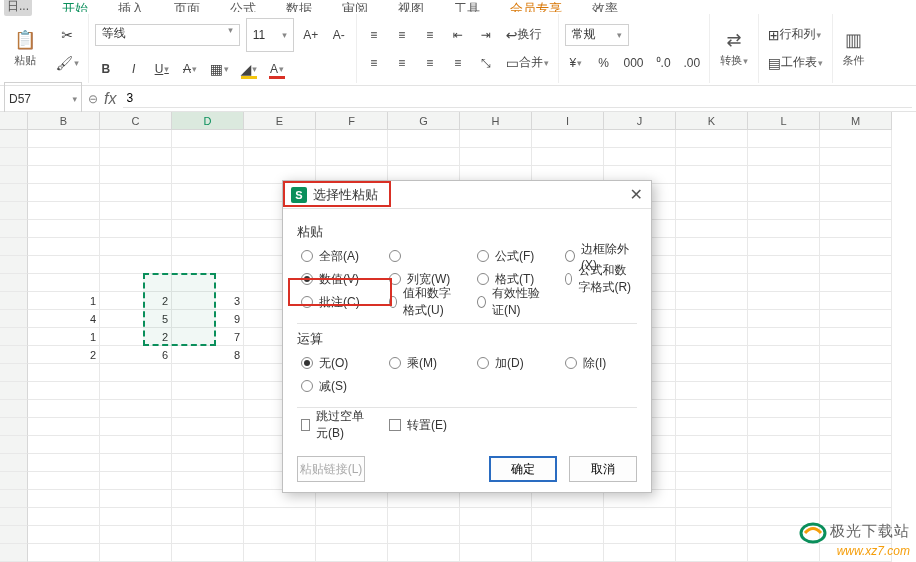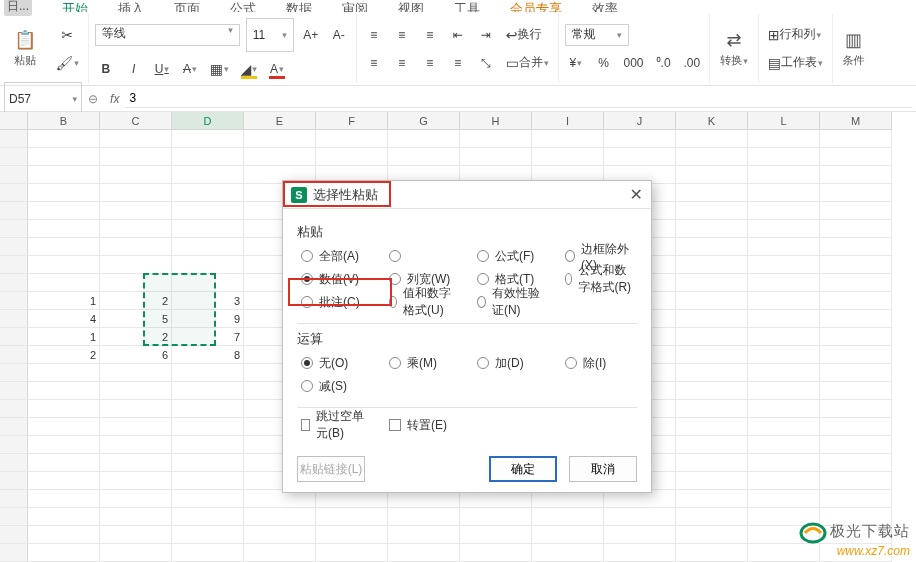--- a/index.html
+++ b/index.html
@@ -24,21 +24,21 @@
     .sel-size { width: 48px; height: 22px; border: 1px solid #d0d0d0; padding: 16px 6px; display: flex; align-items: center; justify-content: space-between; font-size: 12px; background:#fff; }
     .sel-format { width: 64px; height: 22px; border: 1px solid #d0d0d0; padding: 8px 6px; display: flex; align-items: center; justify-content: space-between; font-size: 12px; background:#fff; }
     .ic { font-style: normal; font-size: 14px; }
     .colorbar { position:relative; }
     .colorbar::after { content:""; position:absolute; left:3px; right:3px; bottom:1px; height:3px; background:#f3c40f; }
     .colorbar.red::after { background:#d93025; }
 
     
     .formula-bar { height: 26px; border-bottom: 1px solid #e3e3e3; display: flex; align-items: center; padding: 0 4px; gap: 6px; }
     .namebox { width: 78px; height: 33px; border: 1px solid #d0d0d0; padding: 0 4px; font-size: 12px; display:flex; align-items:center; justify-content:space-between; }
-    .fx { font-style: italic; color:#666; font-size:12px; margin-left:6px; }
+    .fx { font-style: italic; color:#666; font-size:16px; }
     .fx-input { flex:1; height:18px; border:none; border-bottom:1px solid #e3e3e3; padding:0 4px; font-size:12px; }
 
     
     .grid-area { position: relative; height: calc(562px - 12px - 74px - 26px); overflow: hidden; background:#fff; }
     .corner { position:absolute; left:0; top:0; width:28px; height:18px; background:#f3f4f3; border-right:1px solid #d7d7d7; border-bottom:1px solid #d7d7d7; }
     .col-headers { position:absolute; left:28px; right:0; top:0; height:18px; display:flex; }
     .colh { width:72px; height:18px; border-right:1px solid #d7d7d7; border-bottom:1px solid #d7d7d7; background:#f3f4f3; text-align:center; line-height:18px; font-size:11px; color:#555; }
     .colh.selected { background:#dbe9de; color:#0a8f5b; }
     .row-headers { position:absolute; left:0; top:18px; width:28px; }
     .rowh { height:18px; border-right:1px solid #d7d7d7; border-bottom:1px solid #e8e8e8; background:#f3f4f3; text-align:center; line-height:18px; font-size:11px; color:#555; }

